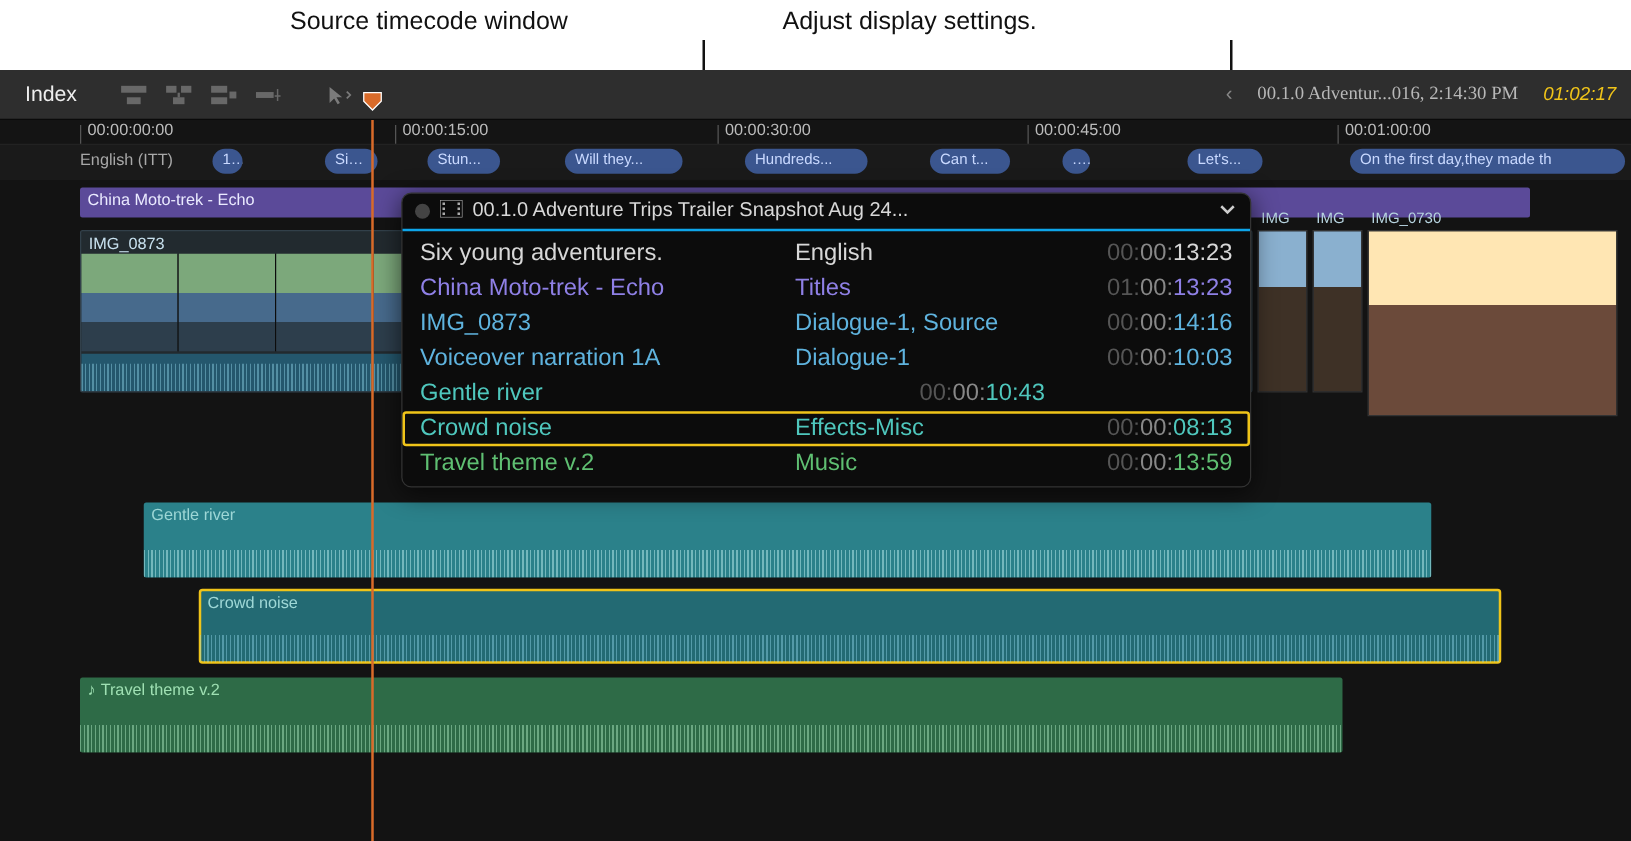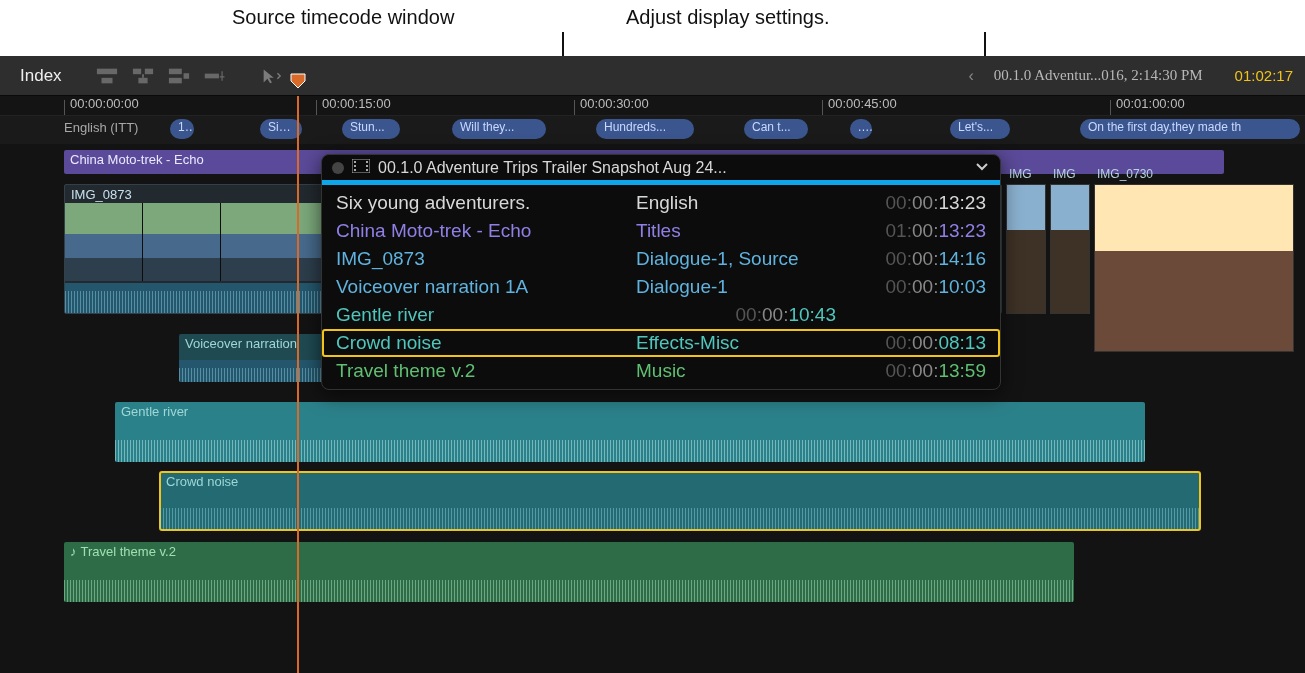--- a/index.html
+++ b/index.html
@@ -9,21 +9,21 @@
   .callout-line { position: absolute; width: 2px; background: #111; }
   .app { position: relative; width: 1305px; height: 617px; background: #131313; color: #ccc; }
   .toolbar { display: flex; align-items: center; height: 40px; background: #2e2e2e; border-bottom: 1px solid #0a0a0a; padding: 0 12px; gap: 12px; }
   .toolbar [data-name="index-button"] { font-size: 17px; color: #eee; padding: 4px 8px; }
   .tool-icons { display: flex; gap: 14px; align-items: center; margin-left: 14px; }
   .tool-icon { width: 22px; height: 18px; opacity: .55; }
   .tool-icon svg { width: 100%; height: 100%; }
   .toolbar .spacer { flex: 1; }
   .toolbar .breadcrumb { color: #b8b8b8; font-size: 15px; font-family: Liberation Serif, serif; }
   .toolbar .chevron-back { color: #888; padding: 0 8px; }
-  .toolbar .tc { color: #f0c419; font-variant-numeric: tabular-nums; font-size: 15px; margin-left: 20px; }
+  .toolbar .tc { color: #f0c419; font-variant-numeric: tabular-nums; font-size: 15px; margin-left: 8px; font-style: italic; }
   .ruler { position: relative; height: 20px; background: #141414; border-bottom: 1px solid #222; padding-left: 16px; }
   .tick { position: absolute; top: 0; height: 100%; color: #bcbcbc; font-size: 13px; }
   .tick::before { content:""; position:absolute; left:-6px; top:4px; bottom:0; width:1px; background:#555; }
   .captions-lane { position: relative; height: 28px; background: #1a1a1a; }
   .cap-lang { position: absolute; left: 64px; top: 4px; font-size: 13px; color: #a8a8a8; }
   .caption-pill { position: absolute; top: 3px; height: 20px; background: #3b568f; color: #c9d9ff; border-radius: 10px; font-size: 12px; padding: 1px 8px; white-space: nowrap; overflow: hidden; text-overflow: ellipsis; }
   .tracks { position: relative; height: 529px; background: #131313; }
   .clip { position: absolute; border-radius: 2px; overflow: hidden; }
   .clip .label { position: absolute; top: 2px; left: 6px; font-size: 13px; color: #eaeaff; white-space: nowrap; }
   .title-clip { background: #5b4a99; }
@@ -42,21 +42,21 @@
   .audio-clip.selected { outline: 2px solid #f0c419; outline-offset: -1px; }
   .audio-clip.green { background:#2e6b47; }
   .audio-clip.green .label { color:#9fe0b3; }
   .audio-clip.green .wave-fill { background: repeating-linear-gradient(90deg, rgba(170,230,190,.7) 0 1px, transparent 1px 3px); }
   .music-icon { display:inline-block; margin-right:4px; }
   .playhead { position:absolute; top:0; bottom:0; width:2px; background:#d96b2a; left:297px; z-index:50; }
   .playhead .head { position:absolute; top:-23px; left:-7px; width:16px; height:16px; }
   .playhead .head svg polygon { fill:#d96b2a; stroke:#fff; stroke-width:1; }
 
   .src-window { position:absolute; left:321px; top:10px; width:680px; background:#0c0c0c; border:1px solid #333; border-radius:8px; z-index:100; box-shadow:0 4px 20px rgba(0,0,0,.6); }
-  .src-title { display:flex; align-items:center; height:30px; padding:0 10px; gap:8px; color:#d8d8d8; font-size:16px; border-bottom:5px solid #0ea5e9; }
+  .src-title { display:flex; align-items:center; height:30px; padding:0 10px; gap:8px; color:#d8d8d8; font-size:16px; border-bottom:2px solid #0ea5e9; }
   .src-title .dot { width:12px; height:12px; border-radius:50%; background:#444; }
   .src-title .chev { margin-left:auto; color:#ccc; }
   .src-body { padding: 4px 0; }
   .src-row { display:grid; grid-template-columns: 1fr 200px 150px; padding: 3px 14px; font-size: 19px; font-variant-numeric: tabular-nums; }
   .src-row .c3 { text-align: right; }
   .src-row.sel { outline:2px solid #f0c419; outline-offset:-2px; border-radius:3px; }
   .dim1 { color:#555; }
   .dim2 { color:#888; }
 
   .img-thumb { position:absolute; background: linear-gradient(#8ab0cf 0%, #8ab0cf 35%, #3e3126 35%, #3e3126 100%); border:1px solid #333; }
@@ -105,21 +105,21 @@
     <div class="chevron-back" data-name="back-history-icon">‹</div>
     <div class="breadcrumb" data-name="project-breadcrumb">00.1.0 Adventur...016, 2:14:30 PM</div>
     <div class="tc" data-name="project-timecode">01:02:17</div>
   </div>
 
   <div class="ruler" data-name="timeline-ruler">
     <div class="tick" style="left:70px" data-name="ruler-tick">00:00:00:00</div>
     <div class="tick" style="left:322px" data-name="ruler-tick">00:00:15:00</div>
     <div class="tick" style="left:580px" data-name="ruler-tick">00:00:30:00</div>
     <div class="tick" style="left:828px" data-name="ruler-tick">00:00:45:00</div>
-    <div class="tick" style="left:1116px" data-name="ruler-tick">00:01:00:00</div>
+    <div class="tick" style="left:1076px" data-name="ruler-tick">00:01:00:00</div>
   </div>
 
   <div class="captions-lane" data-name="captions-lane">
     <div class="cap-lang" data-name="captions-language">English (ITT)</div>
     <div class="caption-pill" style="left:170px;width:24px" data-name="caption-pill">1...</div>
     <div class="caption-pill" style="left:260px;width:42px" data-name="caption-pill">Six...</div>
     <div class="caption-pill" style="left:342px;width:58px" data-name="caption-pill">Stun...</div>
     <div class="caption-pill" style="left:452px;width:94px" data-name="caption-pill">Will they...</div>
     <div class="caption-pill" style="left:596px;width:98px" data-name="caption-pill">Hundreds...</div>
     <div class="caption-pill" style="left:744px;width:64px" data-name="caption-pill">Can t...</div>
@@ -154,30 +154,24 @@
           <div class="wave-fill"></div>
         </div>
     </div>
 
     <div class="img-thumb" style="left:1006px; top:40px; width:40px; height:130px;" data-name="video-clip">
       <div class="label" data-name="clip-label">IMG</div>
     </div>
     <div class="img-thumb" style="left:1050px; top:40px; width:40px; height:130px;" data-name="video-clip">
       <div class="label" data-name="clip-label">IMG</div>
     </div>
-    <div class="img-thumb" style="left:1094px; top:40px; width:200px; height:168px; background:linear-gradient(#ffe6b3 0 40%, #6b4a3a 40% 100%)" data-name="video-clip">
+    <div class="img-thumb" style="left:1094px; top:40px; width:200px; height:149px; background:linear-gradient(#ffe6b3 0 40%, #6b4a3a 40% 100%)" data-name="video-clip">
       <div class="label" data-name="clip-label">IMG_0730</div>
     </div>
 
-    <div class="clip audio-clip" style="left:179px; top:190px; width:145px; height:48px;" data-name="voiceover-clip">
-      <div class="label" data-name="clip-label">Voiceover narration</div>
-      <div class="audio-wave small" data-name="waveform">
-          <div class="wave-fill"></div>
-        </div>
-    </div>
 
     <div class="clip audio-clip teal" style="left:115px; top:258px; width:1030px; height:60px;" data-name="effects-clip-gentle-river">
       <div class="label" data-name="clip-label">Gentle river</div>
       <div class="audio-wave" style="background:transparent" data-name="waveform">
           <div class="wave-fill"></div>
         </div>
     </div>
 
     <div class="clip audio-clip tealdark selected" style="left:160px; top:328px; width:1040px; height:58px;" data-name="effects-clip-crowd-noise">
       <div class="label" data-name="clip-label">Crowd noise</div>

